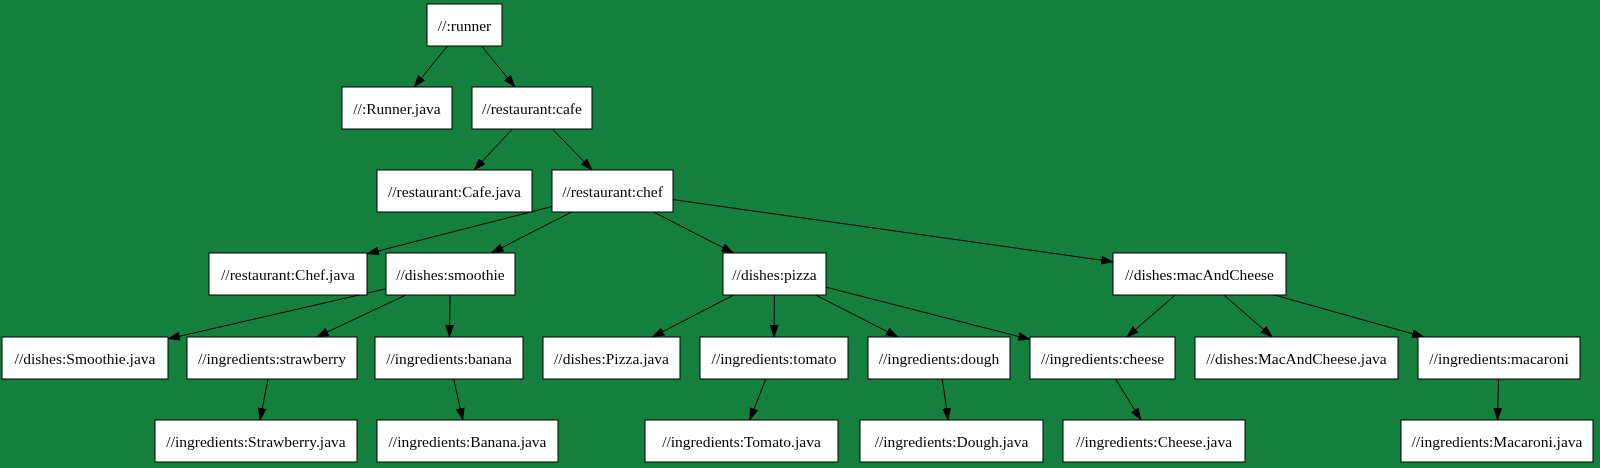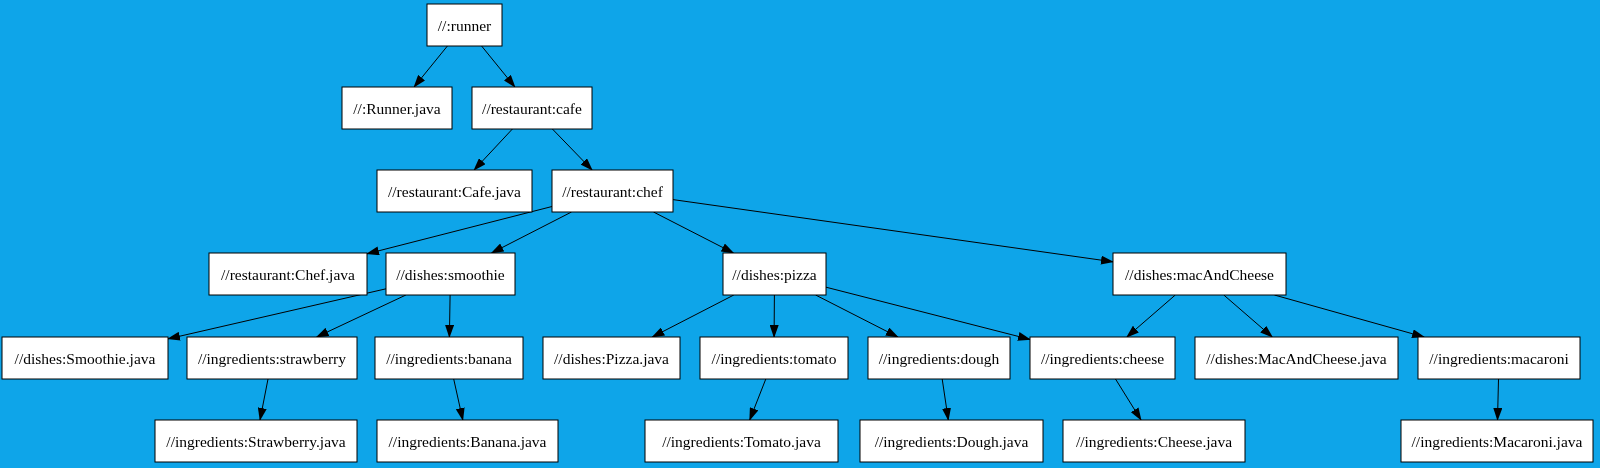--- a/index.html
+++ b/index.html
@@ -4,21 +4,21 @@
 <style>
   html, body {
     margin: 0;
     padding: 0;
     background: #ffffff;
   }
   .canvas {
     position: relative;
     width: 1600px;
     height: 468px;
-    background: #0ea5e9;
+    background: #15803d;
     overflow: hidden;
     text-decoration: underline;
   }
   svg {
     display: block;
     width: 1600px;
     height: 468px;
   }
   .node-rect {
     fill: #ffffff;

